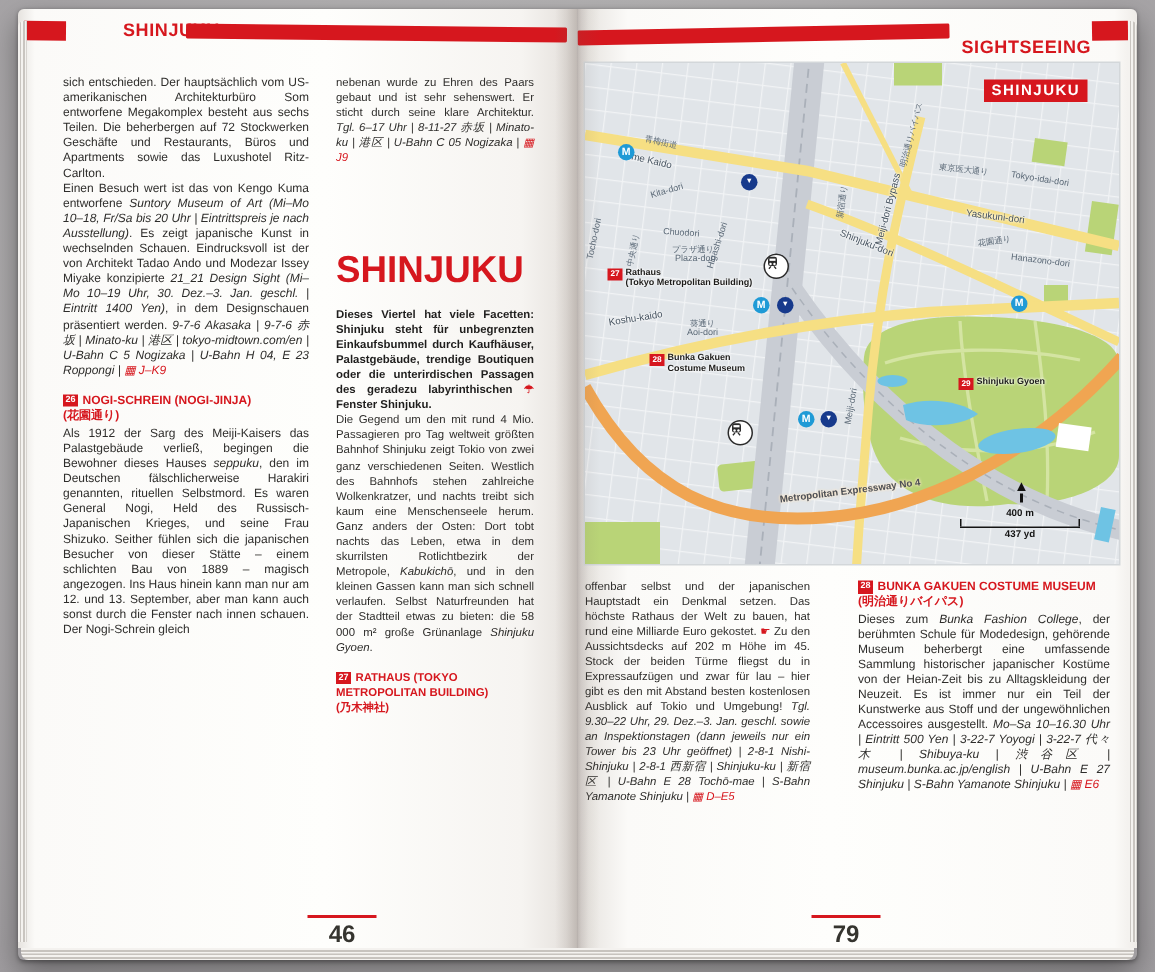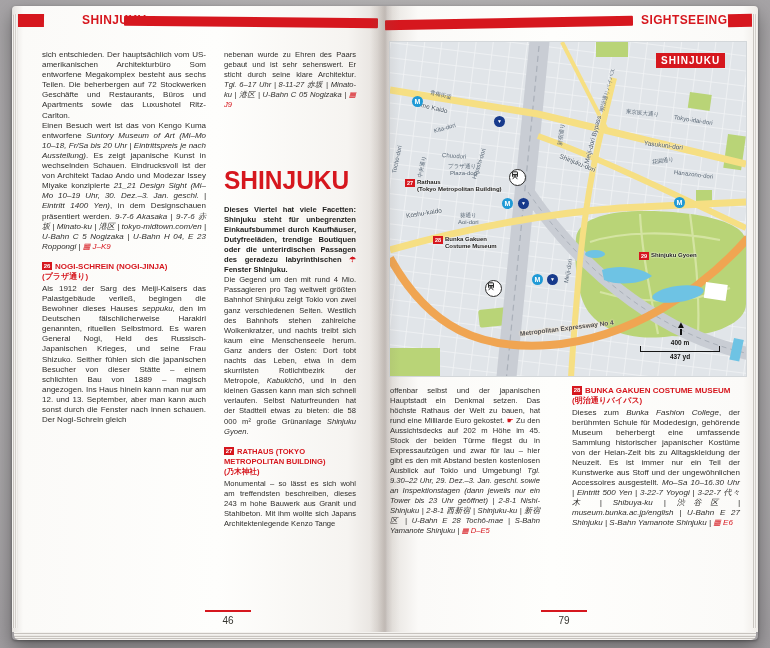--- a/index.html
+++ b/index.html
@@ -46,21 +46,21 @@
   .chapter{margin:56px 0 12px;font-size:25px;line-height:26px;font-weight:bold;color:#d6171e;
     letter-spacing:0;transform:scaleX(.98);transform-origin:left center;}
   .sec{margin:10px 0 2px;font-weight:bold;color:#d6171e;line-height:10px;text-align:left;}
   .sec .badge{display:inline-block;width:10px;height:8.5px;background:#d6171e;color:#fff;
     font-size:6px;line-height:8.5px;text-align:center;font-weight:bold;margin-right:3px;vertical-align:1px;}
   .sec-sub{color:#d6171e;font-weight:bold;}
 
   
   .pgfoot{position:absolute;top:604px;width:96px;text-align:center;}
   .foot-rule{width:46px;height:2px;background:#d6171e;margin:0 auto 3px;}
-  .pgnum{font-weight:normal;font-size:10px;color:#35342f;}
+  .pgnum{font-weight:bold;font-size:16px;color:#35342f;}
 
   
   .map{position:absolute;left:5px;top:36px;width:356px;height:334px;background:#e1e5e9;overflow:hidden;outline:1px solid #d3d7da;}
   .map svg{position:absolute;left:0;top:0;}
   .map-badge{position:absolute;left:266px;top:11px;background:#d6171e;color:#fff;font-weight:bold;
     font-size:10px;letter-spacing:1px;padding:2px 5px;z-index:4;}
   .slabel{position:absolute;font-size:6px;color:#5a6876;white-space:nowrap;transform-origin:left center;z-index:2;}
   .slabel.maj{color:#45525f;font-size:6.5px;text-shadow:0 0 2px #fff,0 0 2px #fff;}
   .slabel.jp{font-size:5.5px;color:#5a6876;}
   .slabel.exp{color:#4c4f55;font-size:6.5px;font-weight:bold;text-shadow:0 0 2px #fbe6c8,0 0 2px #fbe6c8;}
@@ -87,41 +87,40 @@
 <div class="book">
 
   <div class="page page-left">
     <div class="hdr-block" style="left:4px;top:8px;width:28px;transform:rotate(.5deg);"></div>
     <div class="hdr-label" style="left:70px;top:7px;">SHINJUKU</div>
     <div class="hdr-bar" style="left:112px;width:254px;top:11px;transform:rotate(.6deg);"></div>
 
     <div class="col c-l1" id="colL1">
         <p class="para"><span>sich entschieden. Der hauptsächlich vom US-amerikanischen Architekturbüro Som entworfene Megakomplex besteht aus sechs Teilen. Die beherbergen auf 72 Stockwerken Geschäfte und Restaurants, Büros und Apartments sowie das Luxushotel Ritz-Carlton.</span></p>
         <p class="para"><span>Einen Besuch wert ist das von Kengo Kuma entworfene </span><span class="it">Suntory Museum of Art (Mi–Mo 10–18, Fr/Sa bis 20 Uhr | Eintrittspreis je nach Ausstellung)</span><span>. Es zeigt japanische Kunst in wechselnden Schauen. Eindrucksvoll ist der von Architekt Tadao Ando und Modezar Issey Miyake konzipierte </span><span class="it">21_21 Design Sight (Mi–Mo 10–19 Uhr, 30. Dez.–3. Jan. geschl. | Eintritt 1400 Yen)</span><span>, in dem Designschauen präsentiert werden. </span><span class="it">9-7-6 Akasaka | 9-7-6 赤坂 | Minato-ku | 港区 | tokyo-midtown.com/en | U-Bahn C 5 Nogizaka | U-Bahn H 04, E 23 Roppongi | </span><span class="it red">▦ J–K9</span></p>
-        <div class="sec"><span class="badge">26</span><span>NOGI-SCHREIN (NOGI-JINJA)</span><div class="sec-sub">(プラザ通り)</div></div>
+        <div class="sec"><span class="badge">26</span><span>NOGI-SCHREIN (NOGI-JINJA)</span><div class="sec-sub">(花園通り)</div></div>
         <p class="para"><span>Als 1912 der Sarg des Meiji-Kaisers das Palastgebäude verließ, begingen die Bewohner dieses Hauses </span><span class="it">seppuku</span><span>, den im Deutschen fälschlicherweise Harakiri genannten, rituellen Selbstmord. Es waren General Nogi, Held des Russisch-Japanischen Krieges, und seine Frau Shizuko. Seither fühlen sich die japanischen Besucher von dieser Stätte – einem schlichten Bau von 1889 – magisch angezogen. Ins Haus hinein kann man nur am 12. und 13. September, aber man kann auch sonst durch die Fenster nach innen schauen. Der Nogi-Schrein gleich</span></p>
       </div>
     <div class="col c-l2" id="colL2">
         <p class="para"><span>nebenan wurde zu Ehren des Paars gebaut und ist sehr sehenswert. Er sticht durch seine klare Architektur. </span><span class="it">Tgl. 6–17 Uhr | 8-11-27 赤坂 | Minato-ku | 港区 | U-Bahn C 05 Nogizaka | </span><span class="it red">▦ J9</span></p>
         <h2 class="chapter">SHINJUKU</h2>
-        <p class="para lead"><span class="bd">Dieses Viertel hat viele Facetten: Shinjuku steht für unbegrenzten Einkaufsbummel durch Kaufhäuser, Dutyfreeläden, trendige Boutiquen oder die unterirdischen Passagen des geradezu labyrinthischen </span><span class="ic">☂</span><span class="bd"> Fenster Shinjuku.</span></p>
+        <p class="para lead"><span class="bd">Dieses Viertel hat viele Facetten: Shinjuku steht für unbegrenzten Einkaufsbummel durch Kaufhäuser, Palastgebäude, trendige Boutiquen oder die unterirdischen Passagen des geradezu labyrinthischen </span><span class="ic">☂</span><span class="bd"> Fenster Shinjuku.</span></p>
         <p class="para"><span>Die Gegend um den mit rund 4 Mio. Passagieren pro Tag weltweit größten Bahnhof Shinjuku zeigt Tokio von zwei ganz verschiedenen Seiten. Westlich des Bahnhofs stehen zahlreiche Wolkenkratzer, und nachts treibt sich kaum eine Menschenseele herum. Ganz anders der Osten: Dort tobt nachts das Leben, etwa in dem skurrilsten Rotlichtbezirk der Metropole, </span><span class="it">Kabukichō</span><span>, und in den kleinen Gassen kann man sich schnell verlaufen. Selbst Naturfreunden hat der Stadtteil etwas zu bieten: die 58 000 m² große Grünanlage </span><span class="it">Shinjuku Gyoen</span><span>.</span></p>
         <div class="sec"><span class="badge">27</span><span>RATHAUS (TOKYO METROPOLITAN BUILDING)</span><div class="sec-sub">(乃木神社)</div></div>
-        <p class="para"><span>Monumental – so lässt es sich wohl am treffendsten beschreiben, dieses 243 m hohe Bauwerk aus Granit und Stahlbeton. Mit ihm wollte sich Japans Architektenlegende Kenzo Tange</span></p>
       </div>
 
     <div class="pgfoot" style="left:168px;">
       <div class="foot-rule"></div>
       <div class="pgnum">46</div>
     </div>
   </div>
 
   <div class="page page-right">
     <div class="hdr-bar" style="left:0;width:248px;top:12px;transform:rotate(-1.1deg);"></div>
-    <div class="hdr-label" style="left:256px;top:7px;">SIGHTSEEING</div>
+    <div class="hdr-label" style="left:256px;top:18px;">SIGHTSEEING</div>
     <div class="hdr-block" style="left:343px;top:8px;width:24px;transform:rotate(-1deg);"></div>
 
     <div class="map">
       <svg width="356" height="334" viewBox="0 0 356 334">
         <defs>
           <pattern id="grid" width="17" height="15" patternUnits="userSpaceOnUse" patternTransform="rotate(7)">
             <path d="M0 0H17M0 0V15" stroke="#ffffff" stroke-width="1.6"></path>
           </pattern>
         </defs>
         <rect x="0" y="0" width="356" height="334" fill="#e1e5e9"></rect>

